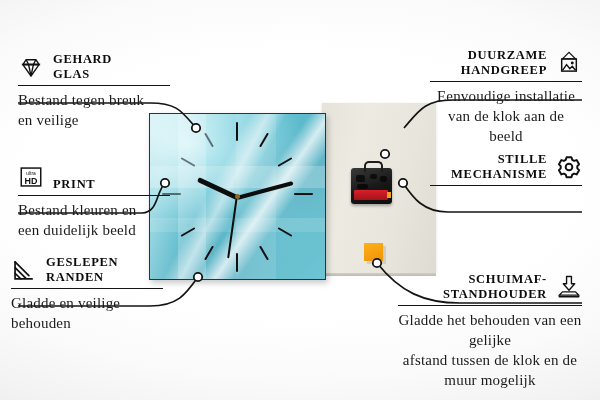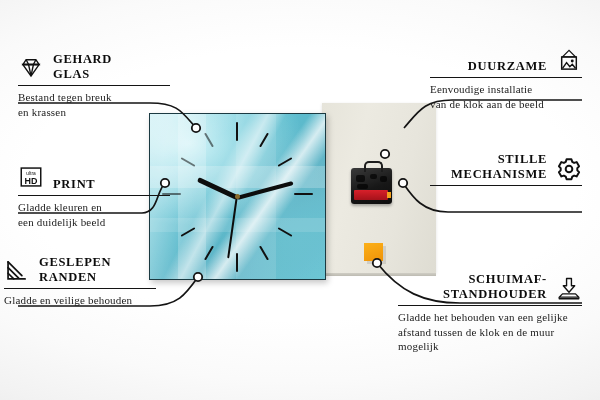--- a/index.html
+++ b/index.html
@@ -70,31 +70,31 @@
   }
   .mech-hole{position:absolute;background:#000;opacity:.65;border-radius:2px;}
   .foam{
     position:absolute;left:364px;top:243px;width:19px;height:18px;
     background:linear-gradient(160deg,#fcb018,#ef9309);
     box-shadow:3px 3px 0 rgba(0,0,0,.10);
   }
   
   .feature{position:absolute;}
   .feature .head{display:flex;align-items:center;gap:9px;}
-  .feature.right .head{justify-content:flex-end;align-items:flex-end;}
+  .feature.right .head{justify-content:flex-end;}
   .title{
     font-size:12.5px;font-weight:bold;letter-spacing:.7px;color:#0c0c0c;
     line-height:1.18;text-transform:uppercase;
   }
   .feature.right .title{text-align:right;}
   .rule{height:1.2px;background:#141414;margin:3px 0 4px;}
   .desc{
-    font-size:11px;color:#1b1b1b;line-height:1.35;letter-spacing:.2px;
-  }
-  .feature.right .desc{text-align:left;}
+    font-size:15px;color:#1b1b1b;line-height:1.35;letter-spacing:.2px;
+  }
+  .feature.right .desc{text-align:center;}
   .ico{width:26px;height:26px;flex:0 0 26px;display:block;}
   .ico svg{display:block;width:26px;height:26px;}
   svg.lines{position:absolute;left:0;top:0;width:600px;height:400px;pointer-events:none;}
 </style>
 </head>
 <body>
 
 <div id="stage">
 
   <div id="product">
@@ -169,46 +169,46 @@
         </svg>
       </span>
       <span class="title">
         <span>GEHARD</span><br>
         <span>GLAS</span>
       </span>
     </div>
     <div class="rule"></div>
     <div class="desc">
       <span>Bestand tegen breuk</span><br>
-      <span>en krassen</span>
+      <span>en veilige</span>
     </div>
   </div>
 
   <div class="feature left" style="left:18px;top:162px;width:152px;">
     <div class="head">
       <span class="ico">
         <svg viewBox="0 0 32 32">
           <rect x="4" y="5" width="24" height="22" fill="none" stroke="#111" stroke-width="1.8"></rect>
           <text x="16" y="14" font-family="Liberation Sans, sans-serif" font-size="6" text-anchor="middle" fill="#111">ultra</text>
           <text x="16" y="24" font-family="Liberation Sans, sans-serif" font-size="11" font-weight="bold" text-anchor="middle" fill="#111">HD</text>
         </svg>
       </span>
       <span class="title">
         <br>
         <span>PRINT</span>
       </span>
     </div>
     <div class="rule"></div>
     <div class="desc">
-      <span>Gladde kleuren en</span><br>
+      <span>Bestand kleuren en</span><br>
       <span>een duidelijk beeld</span>
     </div>
   </div>
 
-  <div class="feature left" style="left:4px;top:255px;width:152px;">
+  <div class="feature left" style="left:11px;top:255px;width:152px;">
     <div class="head">
       <span class="ico">
         <svg viewBox="0 0 32 32" fill="none" stroke="#111" stroke-width="2.1" stroke-linecap="round">
           <path d="M5 6 L22 23"></path>
             <path d="M5 13 L18 26"></path>
             <path d="M5 20 L12 27"></path>
           <path d="M5 6 V27 H26"></path>
         </svg>
       </span>
       <span class="title">
@@ -219,20 +219,21 @@
     <div class="rule"></div>
     <div class="desc">
       <span>Gladde en veilige behouden</span>
     </div>
   </div>
 
   <div class="feature right" style="left:430px;top:48px;width:152px;">
     <div class="head">
       <span class="title">
         <span>DUURZAME</span><br>
+        <span>HANDGREEP</span>
       </span>
       <span class="ico">
         <svg viewBox="0 0 32 32" fill="none" stroke="#111" stroke-width="1.8">
           <path d="M16 3 L8 11 H24 Z" stroke-width="1.5"></path>
           <rect x="7" y="11" width="18" height="15"></rect>
           <circle cx="20" cy="16" r="1.8" fill="#111" stroke="none"></circle>
           <path d="M8 25 L13 18 L17 23 L20 20 L24 25"></path>
         </svg>
       </span>
     </div>

